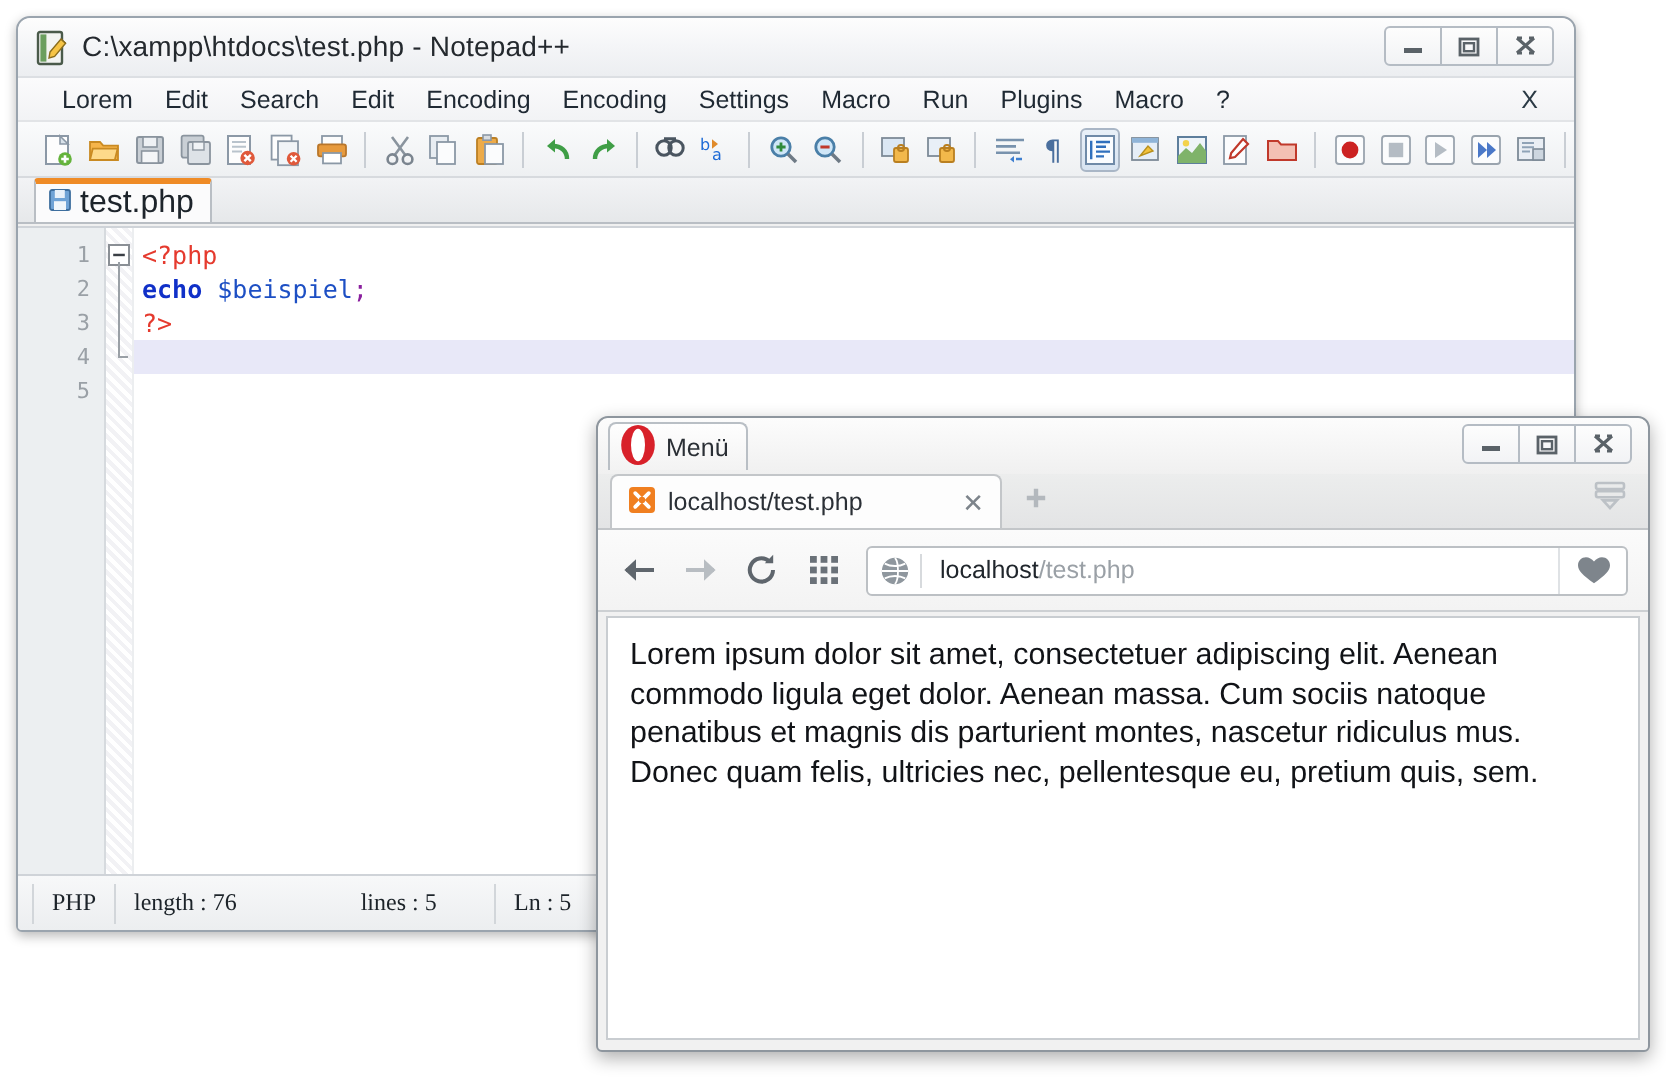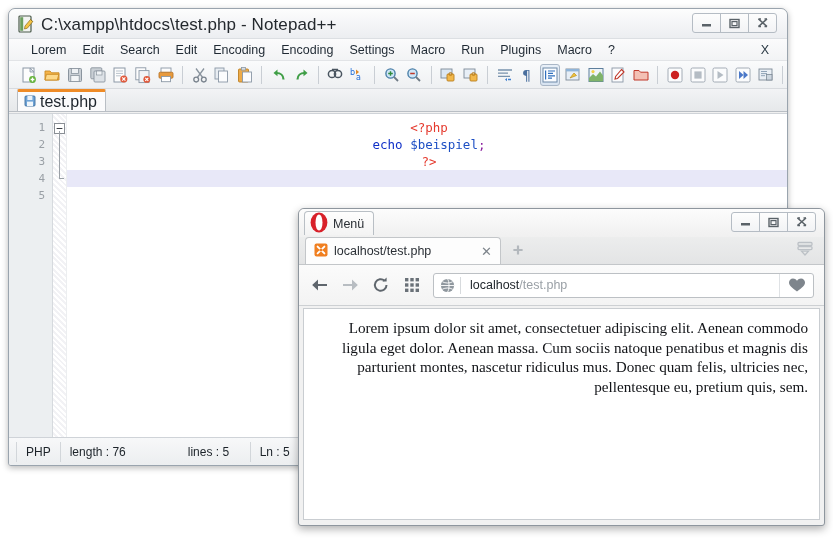--- a/index.html
+++ b/index.html
@@ -25,21 +25,21 @@
     position: relative; height: 30px;
     background: linear-gradient(to bottom, #fdfdfd 0%, #f4f5f7 50%, #eceef1 100%);
     border-bottom: 1px solid #dcdfe3;
     border-radius: 6px 6px 0 0;
   }
   #npp-icon {
     position: absolute; left: 9px; top: 6px; width: 17px; height: 18px;
   }
   #npp-title-text {
     position: absolute; left: 32px; top: 6px;
-    font-size: 17px; color: #24292e; letter-spacing: .1px;
+    font-size: 14px; color: #24292e; letter-spacing: .1px;
     white-space: nowrap;
   }
   .wbtn-group { position: absolute; top: 4px; display: flex; }
   .wbtn {
     width: 29px; height: 20px;
     border: 1px solid #b5bcc4;
     background: linear-gradient(to bottom,#fdfdfd,#f2f3f5);
     display: flex; align-items: center; justify-content: center;
     margin-left: -1px;
     font-size: 11px; color: #4c545c;
@@ -98,42 +98,43 @@
   #npp-gutter div { height: 17px; line-height: 17px; padding-right: 7px; }
   #npp-foldcol {
     width: 14px; padding-top: 5px; position: relative;
     background: repeating-linear-gradient(45deg,#ffffff,#ffffff 2px,#f2f2f5 2px,#f2f2f5 4px);
     border-right: 1px solid #eceef0;
   }
   #npp-code {
     flex: 1; padding-top: 5px;
     font-family: "DejaVu Sans Mono", monospace; font-size: 12.5px;
   }
-  #npp-code .cl { height: 17px; line-height: 17px; white-space: pre; padding-left: 4px; text-align: center; }
+  #npp-code .cl { height: 17px; line-height: 17px; white-space: pre; padding-left: 4px; }
   #npp-code .cl.hl { background: #e8e8f8; }
   .tok-tag { color: #e53a2e; }
   .tok-var { color: #1d4fc4; }
   .tok-op  { color: #3b3b3b; }
   .tok-fn  { color: #111111; }
   .tok-par { color: #8a1f9e; }
   .tok-str { color: #9a9a9a; }
-  .tok-kw  { color: #1030c8; font-weight: normal; }
+  .tok-kw  { color: #1030c8; font-weight: bold; }
   .tok-semi{ color: #8a1f9e; }
 
   #npp-statusbar {
     position: absolute; left: 0; right: 0; bottom: 0; height: 28px;
     background: linear-gradient(to bottom,#f7f8f9,#eceef0);
     border-top: 1px solid #cfd3d8;
     display: flex; align-items: center;
   }
   .sb-cell {
     height: 20px; display:flex; align-items:center;
     font-size: 12px; color: #1c2329; padding: 0 9px;
     border-right: 1px solid #d2d6da;
     white-space: nowrap;
+    font-family: Liberation Serif, serif;
   }
   .sb-cell.first { border-left: 1px solid #d2d6da; margin-left: 7px; }
   .sb-cell.wide { min-width: 190px; gap: 24px; }
   .sb-cell.pos { min-width: 130px; }
 
   
   #opera-window {
     position: absolute; left: 298px; top: 208px; width: 527px; height: 318px;
     background: #f1f1f1;
     border: 1px solid #8e969e;
@@ -196,23 +197,23 @@
   #op-url .host { color: #20262c; }
   #op-url .path { color: #9aa0a6; }
   #op-heart { width: 34px; display:flex; align-items:center; justify-content:center;
               border-left: 1px solid #dfe2e5; height: 100%; }
   #op-content {
     position: absolute; left: 4px; right: 4px; top: 99px; bottom: 5px;
     background: #ffffff; border: 1px solid #c9cdd1;
     padding: 9px 11px;
   }
   #op-page-text {
-    font-family: Liberation Serif, serif;
+    font-family: Liberation Sans, sans-serif;
     font-size: 15.2px; line-height: 19.6px; color: #111317;
-    text-align: right;
+    text-align: left;
   }
 </style>
 </head>
 <body>
 
 <div id="root">
 
   <div id="npp-window">
 
     <div id="npp-titlebar">

